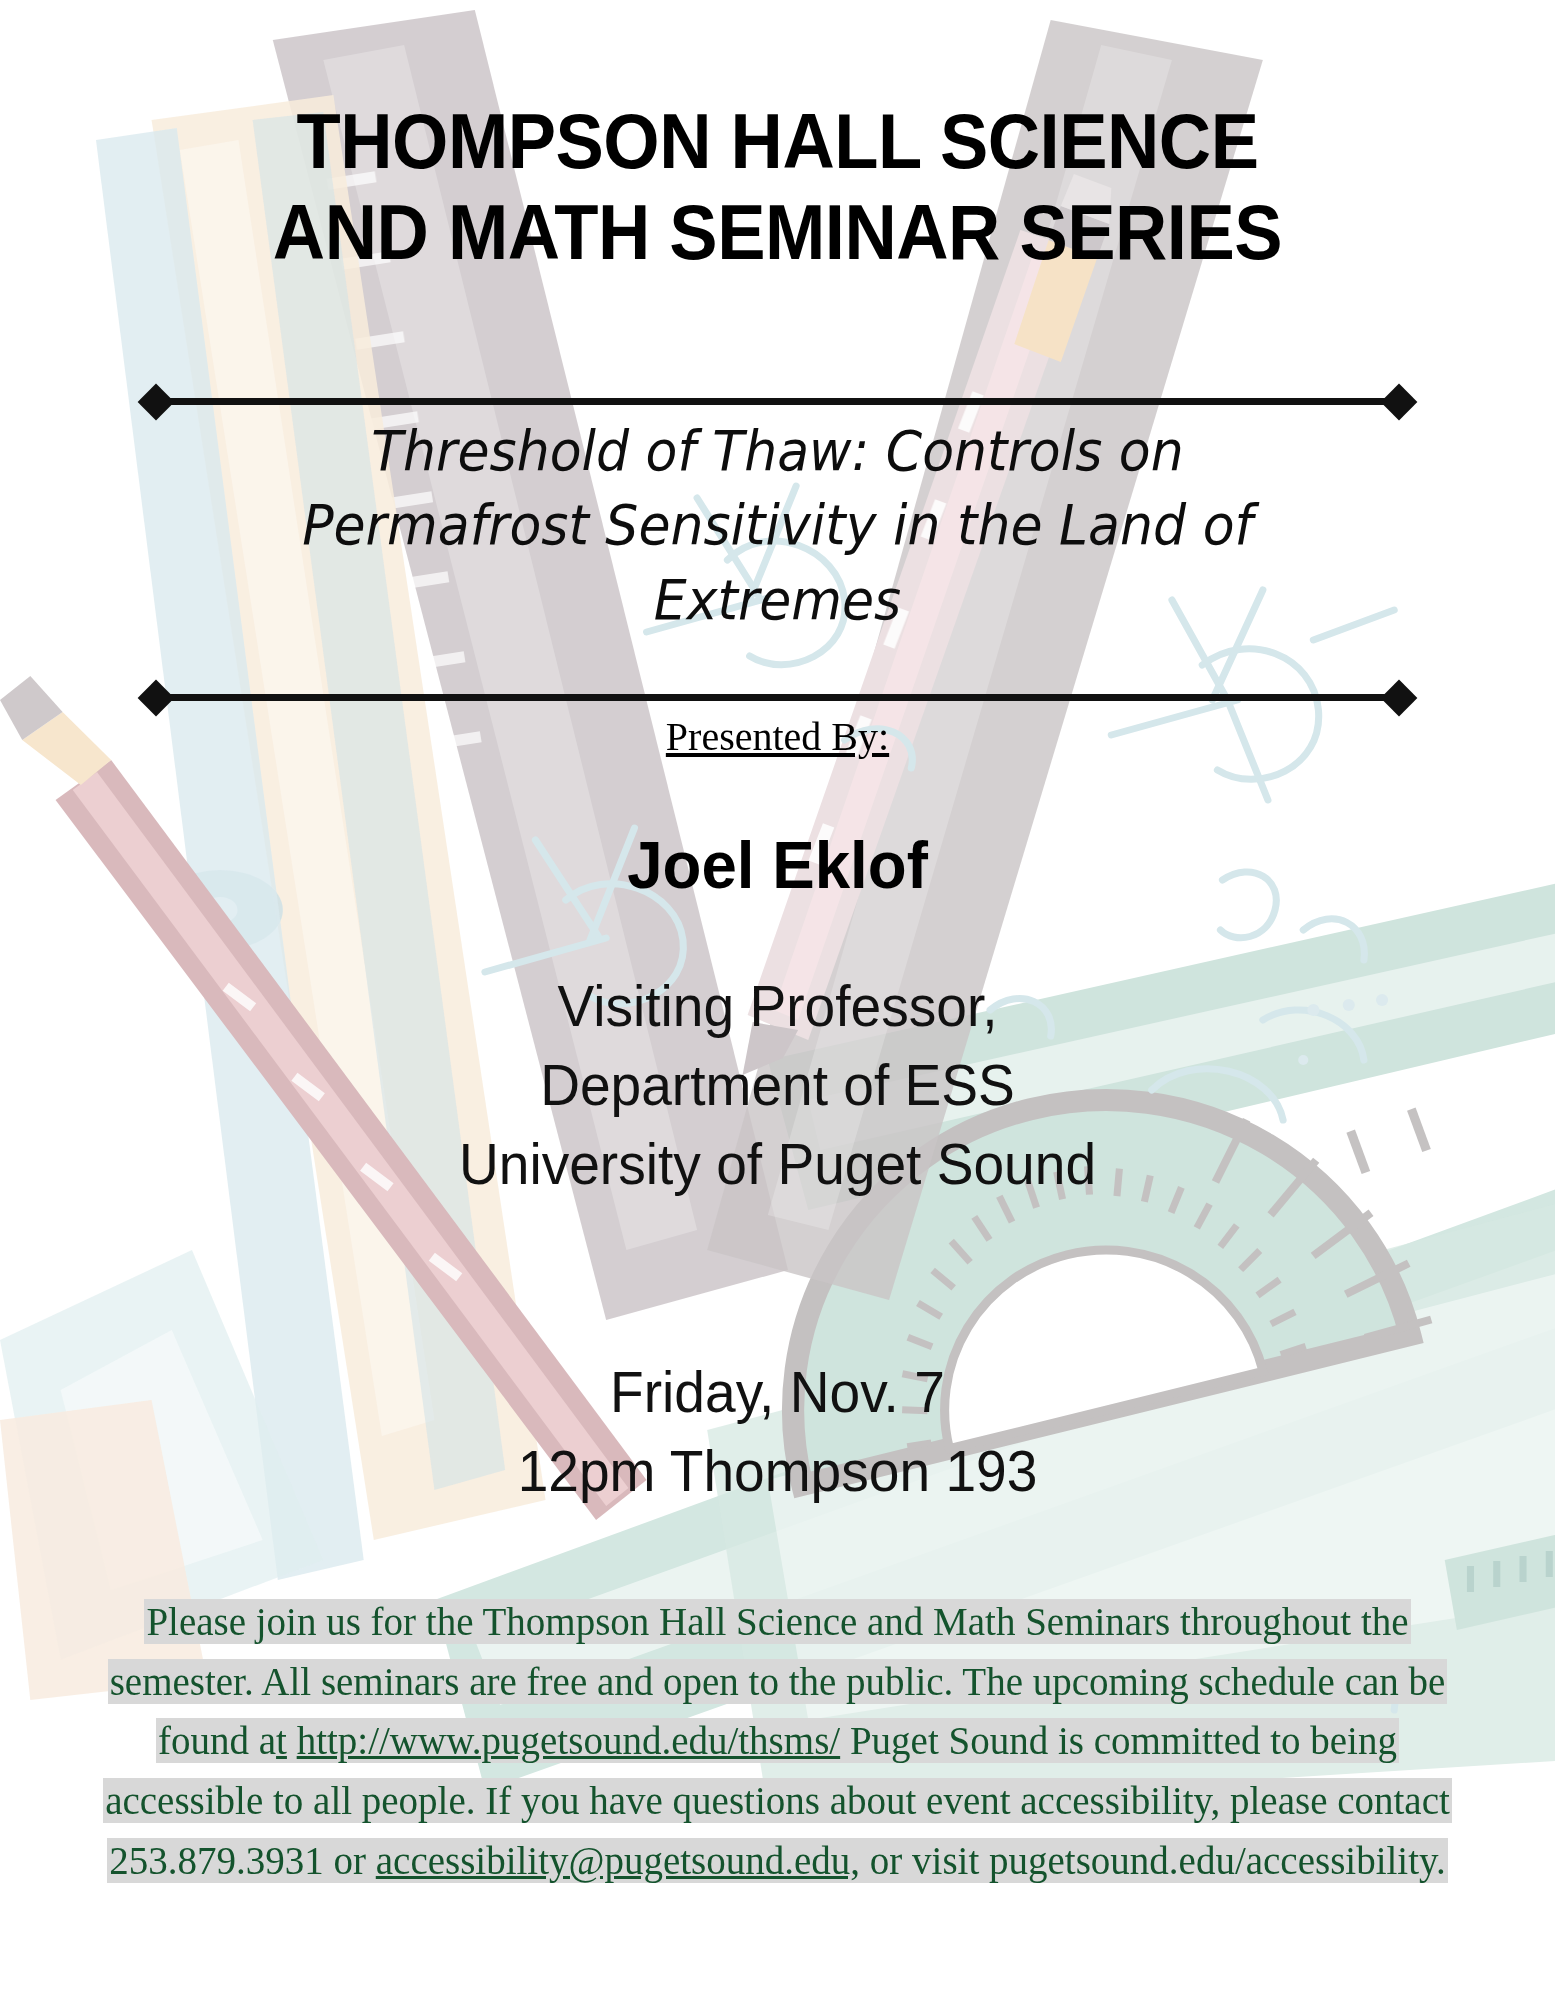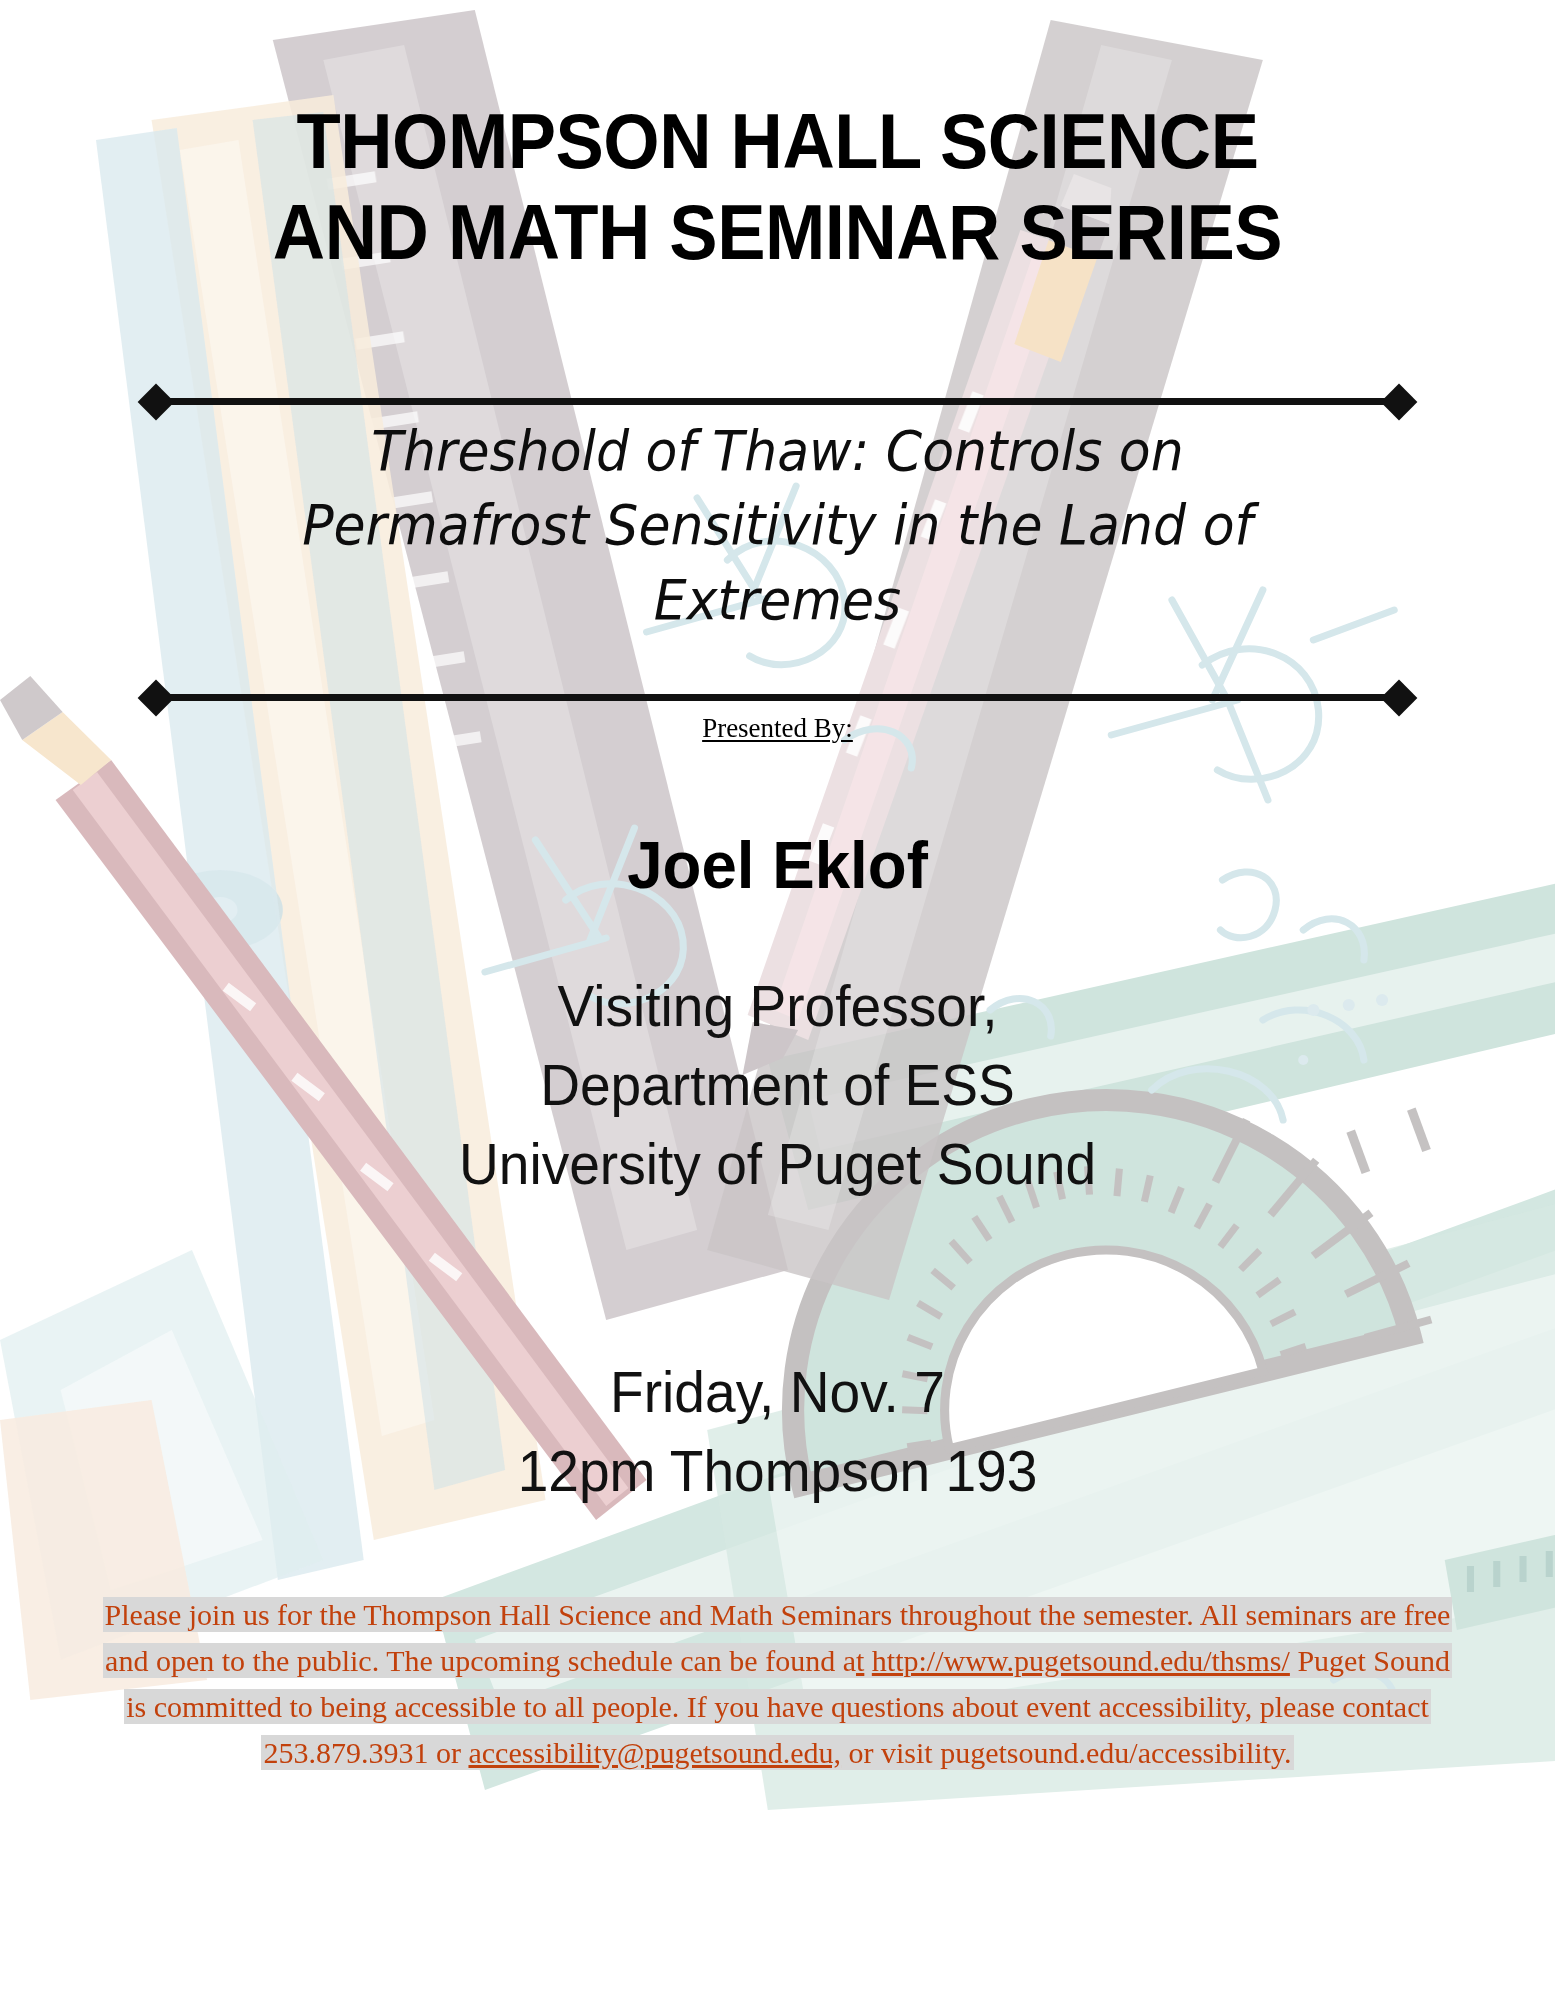--- a/index.html
+++ b/index.html
@@ -87,21 +87,21 @@
     transform-origin: center top;
   }
 
   .presented-by {
     position: absolute;
     top: 713px;
     left: 0;
     width: 1555px;
     text-align: center;
     font-family: "Liberation Serif", serif;
-    font-size: 27px;
+    font-size: 40px;
     color: #000000;
   }
   .presented-by span { text-decoration: underline; text-underline-offset: 3px; }
 
   .speaker {
     position: absolute;
     top: 826px;
     left: 0;
     width: 1555px;
     text-align: center;
@@ -145,23 +145,23 @@
   }
   .when-where div { white-space: nowrap; }
 
   .footer {
     position: absolute;
     top: 1592px;
     left: 95px;
     width: 1365px;
     text-align: center;
     font-family: "Liberation Serif", serif;
-    font-size: 30px;
+    font-size: 39px;
     line-height: 1.53;
-    color: #c2410c;
+    color: #14532d;
   }
   .footer .hl {
     background: #d8d8d8;
     box-decoration-break: clone;
     -webkit-box-decoration-break: clone;
     padding: 1px 2px;
   }
   .footer u { text-decoration: underline; text-underline-offset: 2px; }
 </style>
 </head>

